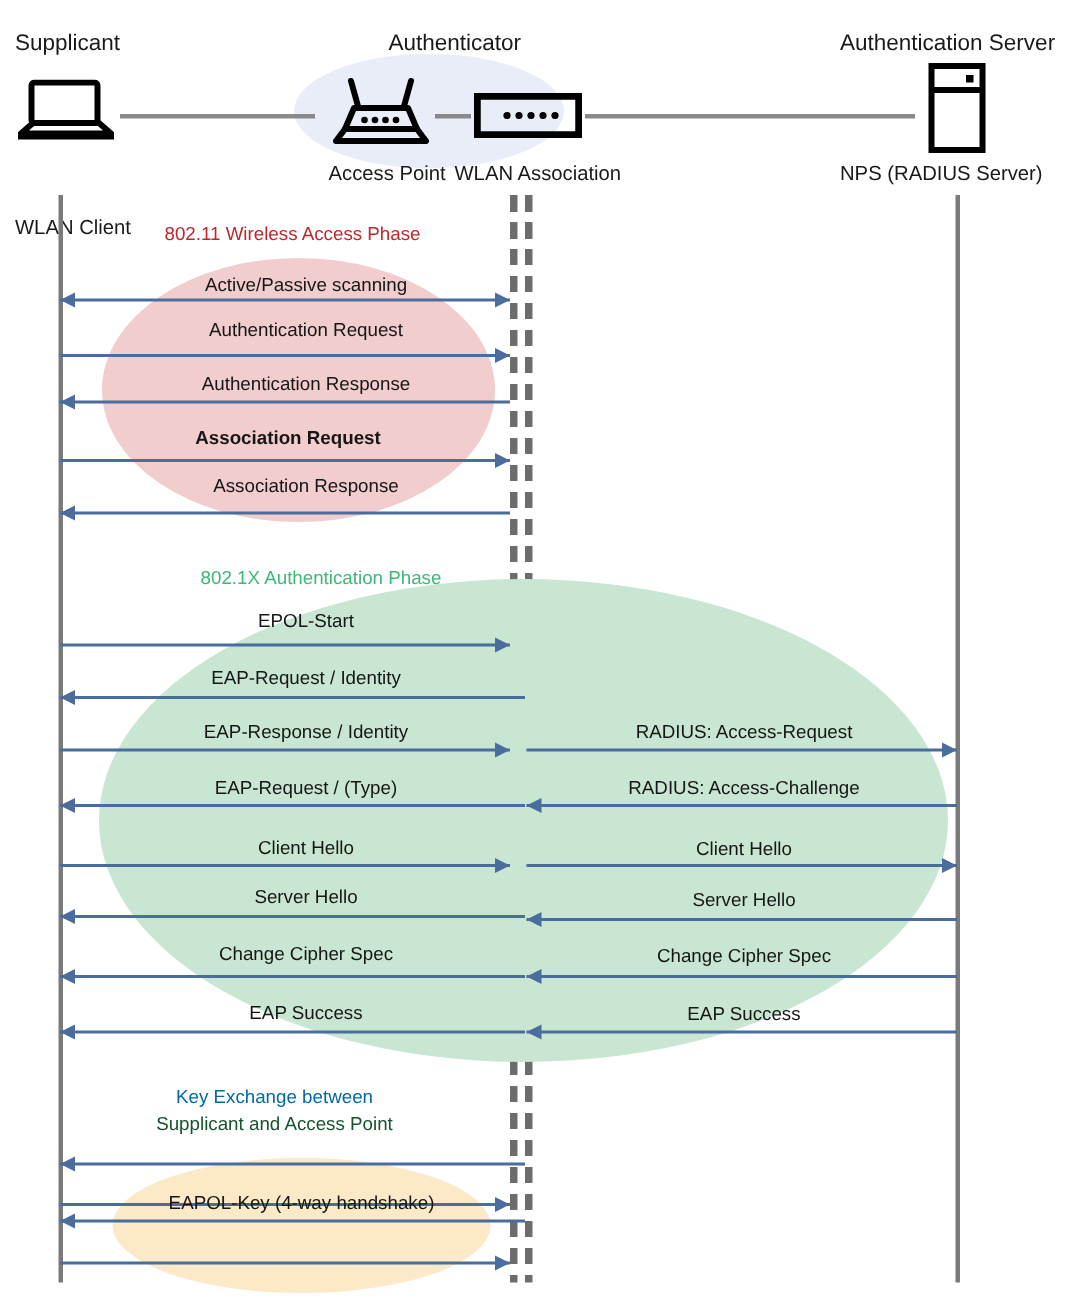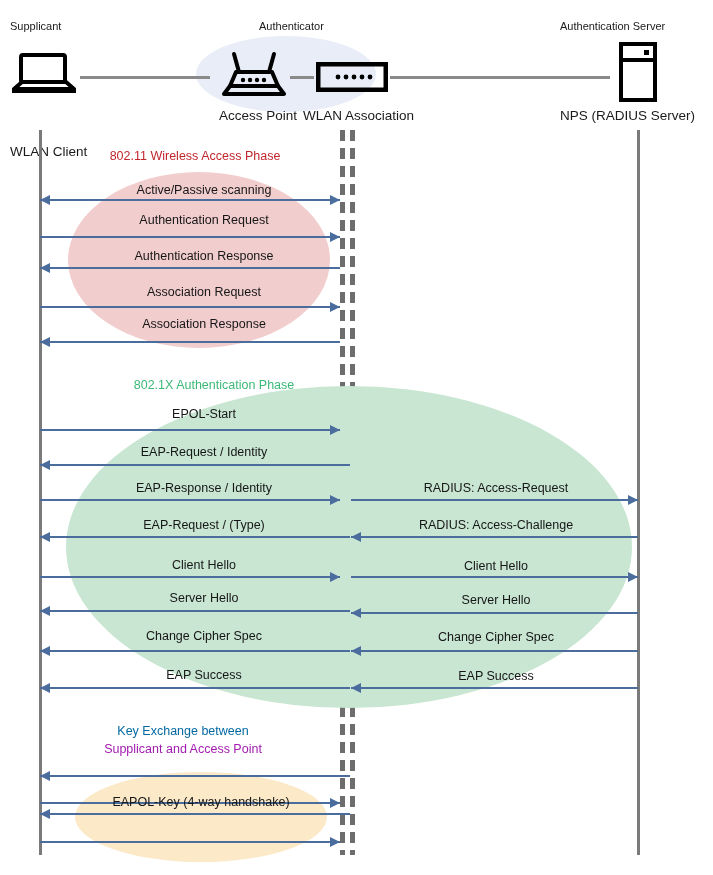--- a/index.html
+++ b/index.html
@@ -15,21 +15,21 @@
     position: relative;
     width: 713px;
     height: 875px;
     background: #ffffff;
     overflow: hidden;
   }
 
   
   .actor-title {
     position: absolute;
-    font-size: 11px;
+    font-size: 15px;
     color: #1a1a1a;
     white-space: nowrap;
   }
   .actor-caption {
     position: absolute;
     font-size: 13.5px;
     color: #1a1a1a;
     white-space: nowrap;
   }
   .auth-blob {
@@ -179,21 +179,21 @@
   <div class="msg-line" style="left:40px; top:236px; width:300px;"></div>
   <div class="arrowhead arrow-right" style="left:330px; top:232px;"></div>
   <div class="msg-label" style="left:204px; top:213px;">Authentication Request</div>
 
   <div class="msg-line" style="left:40px; top:267px; width:300px;"></div>
   <div class="arrowhead arrow-left" style="left:40px; top:263px;"></div>
   <div class="msg-label" style="left:204px; top:249px;">Authentication Response</div>
 
   <div class="msg-line" style="left:40px; top:306px; width:300px;"></div>
   <div class="arrowhead arrow-right" style="left:330px; top:302px;"></div>
-  <div class="msg-label" style="left:204px; top:285px;">Association Request</div>
+  <div class="msg-label" style="left:192px; top:285px;font-weight:bold;">Association Request</div>
 
   <div class="msg-line" style="left:40px; top:341px; width:300px;"></div>
   <div class="arrowhead arrow-left" style="left:40px; top:337px;"></div>
   <div class="msg-label" style="left:204px; top:317px;">Association Response</div>
 
   <div class="phase-blob" style="left:66px; top:386px; width:566px; height:322px; background:#c8e6d2;"></div>
 
   <div class="phase-label" style="left:198px; top:376px; transform:translateX(-50%); color:#3cb878;margin-left:16px;">802.1X Authentication Phase</div>
 
   <div class="msg-line" style="left:40px; top:429px; width:300px;"></div>
@@ -248,21 +248,21 @@
   <div class="arrowhead arrow-left" style="left:40px; top:683px;"></div>
   <div class="msg-label" style="left:204px; top:668px;">EAP Success</div>
 
   <div class="msg-line" style="left:351px; top:687px; width:287px;"></div>
   <div class="arrowhead arrow-left" style="left:351px; top:683px;"></div>
   <div class="msg-label" style="left:496px; top:669px;">EAP Success</div>
 
   <div class="phase-blob" style="left:75px; top:772px; width:252px; height:90px; background:#fbe9c8;"></div>
 
   <div class="phase-label" style="left:183px; top:722px; transform:translateX(-50%); color:#0369a1;">Key Exchange between</div>
-  <div class="phase-label" style="left:183px; top:740px; transform:translateX(-50%); color:#a21caf;text-align:center;">Supplicant and Access Point</div>
+  <div class="phase-label" style="left:183px; top:740px; transform:translateX(-50%); color:#14532d;text-align:center;">Supplicant and Access Point</div>
 
   <div class="msg-line" style="left:40px; top:775px; width:310px;"></div>
   <div class="arrowhead arrow-left" style="left:40px; top:771px;"></div>
 
   <div class="msg-line" style="left:40px; top:802px; width:300px;"></div>
   <div class="arrowhead arrow-right" style="left:330px; top:798px;"></div>
 
   <div class="msg-line" style="left:40px; top:813px; width:310px;"></div>
   <div class="arrowhead arrow-left" style="left:40px; top:809px;"></div>
   <div class="msg-label" style="left:201px; top:795px;">EAPOL-Key (4-way handshake)</div>

